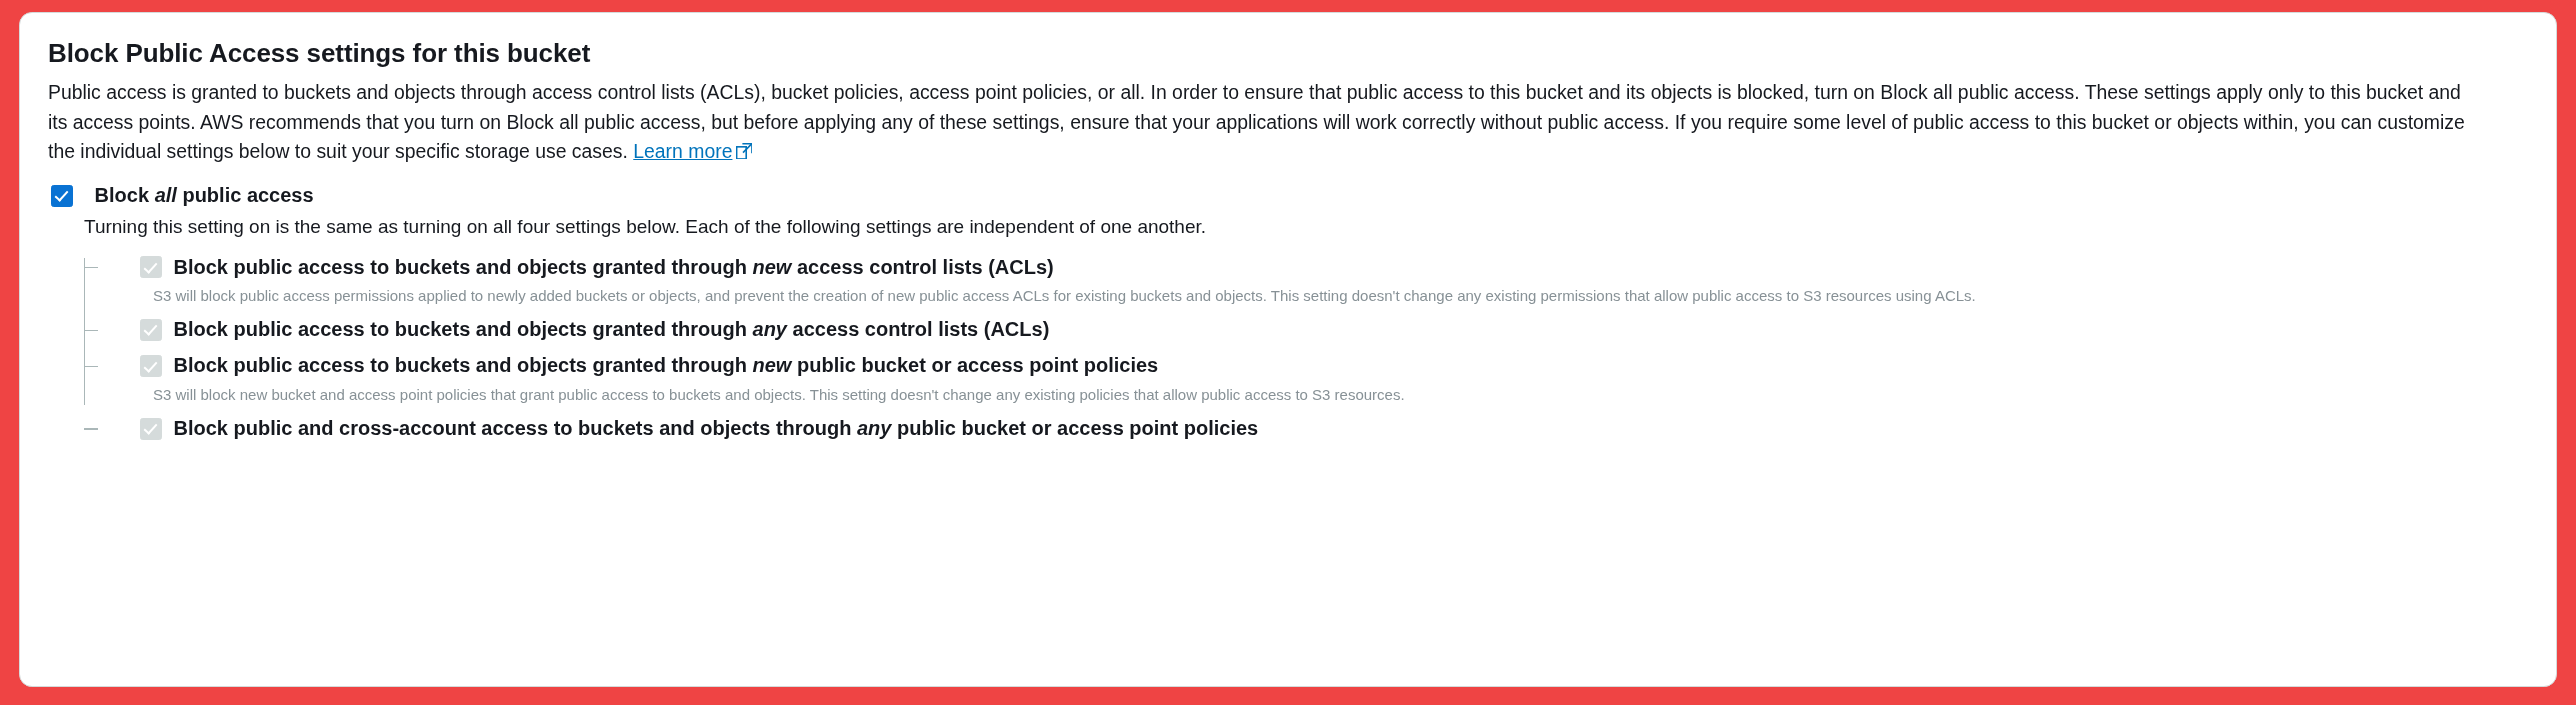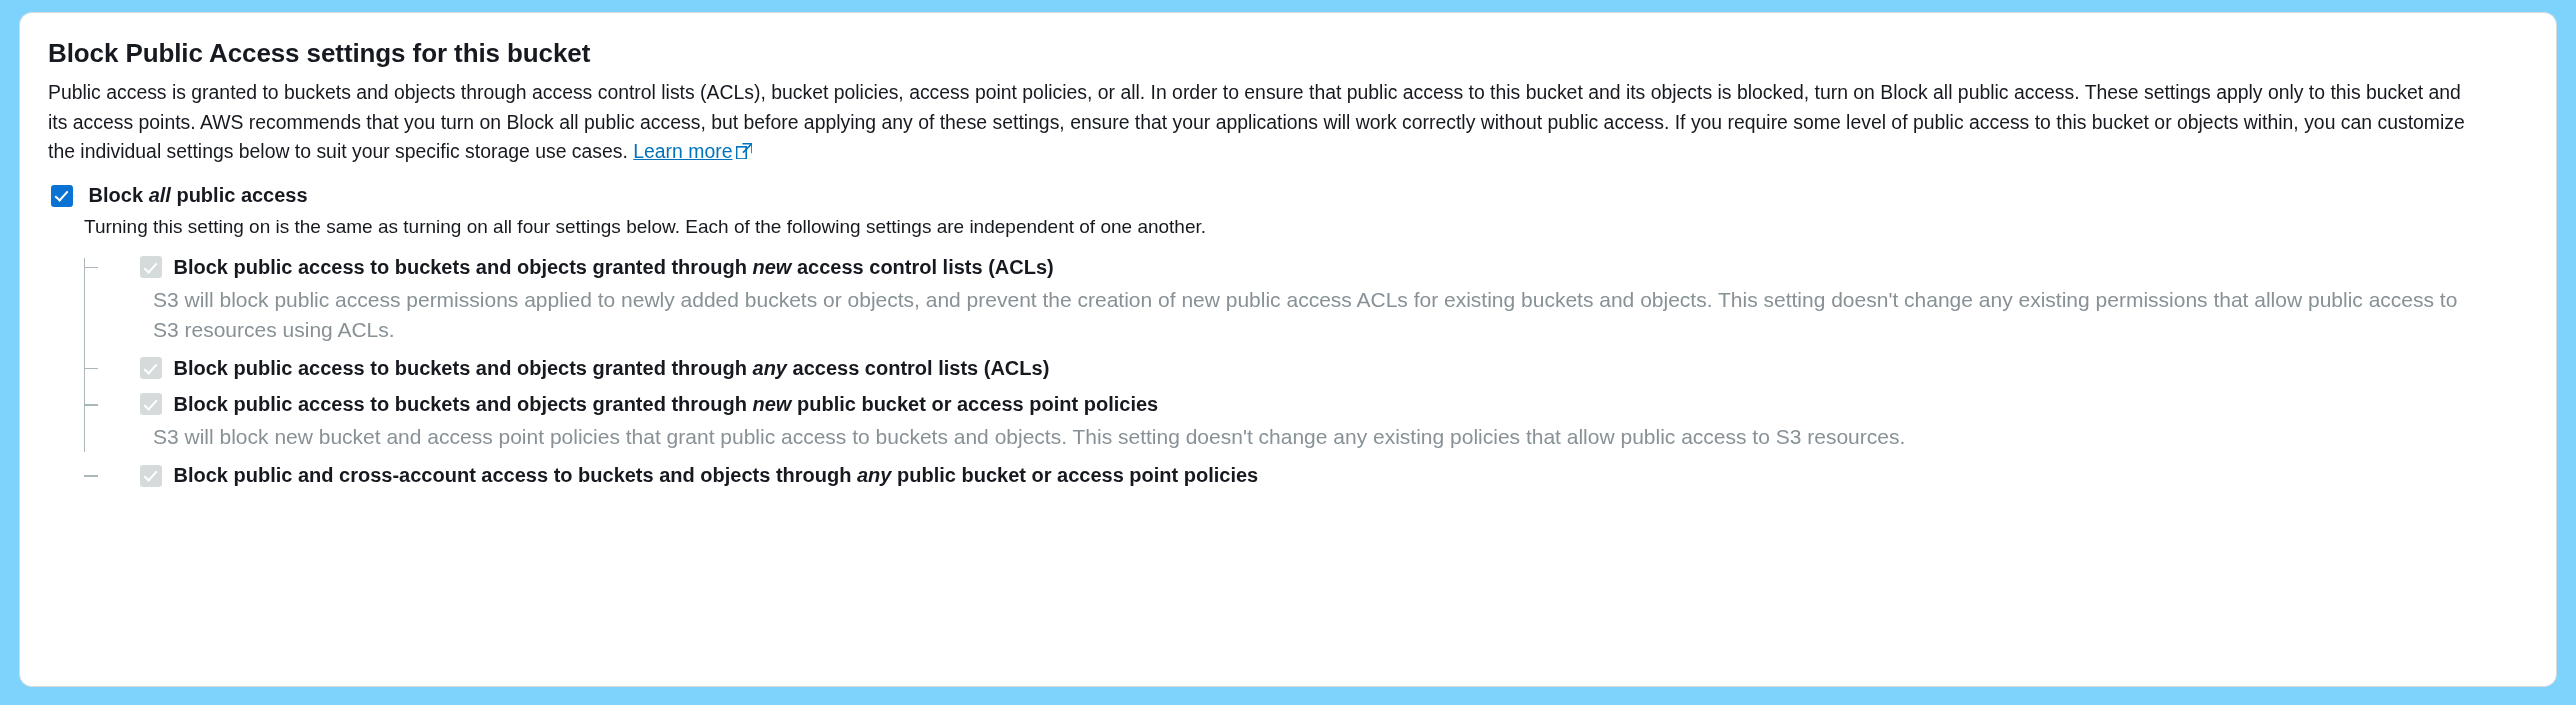--- a/index.html
+++ b/index.html
@@ -10,21 +10,21 @@
   body {
     width: 2576px;
     height: 705px;
     font-family: "Liberation Sans", sans-serif;
     -webkit-font-smoothing: antialiased;
   }
 
   .screen {
     width: 2576px;
     height: 705px;
-    background: #7dd3fc;
+    background: #ef4444;
     box-sizing: border-box;
     padding: 11.5px 19px 18px 19px;
   }
 
   .panel {
     background: #ffffff;
     border: 1.3px solid #d5dbdb;
     border-radius: 12.8px;
     box-sizing: border-box;
     width: 100%;
@@ -58,21 +58,21 @@
   .ext-icon {
     display: inline-block;
     vertical-align: -1.3px;
     margin-left: 3.2px;
   }
 
   
   .master-row {
     display: flex;
     align-items: flex-start;
-    gap: 16px;
+    gap: 22px;
     margin-left: 2.6px;
   }
 
   .cb {
     box-sizing: border-box;
     width: 22px;
     height: 22px;
     border-radius: 2.6px;
     flex: 0 0 auto;
     position: relative;
@@ -163,21 +163,21 @@
 
   .sub-label {
     font-size: 20px;
     font-weight: bold;
     color: #16191f;
     line-height: 1.3;
   }
   .sub-label em { font-style: italic; }
 
   .sub-desc {
-    font-size: 21px;
+    font-size: 15px;
     color: #879196;
     line-height: 1.42;
     margin: 5.1px 0 0 33px;
     max-width: 2321px;
   }
 </style>
 </head>
 <body>
 
 <div class="screen">

